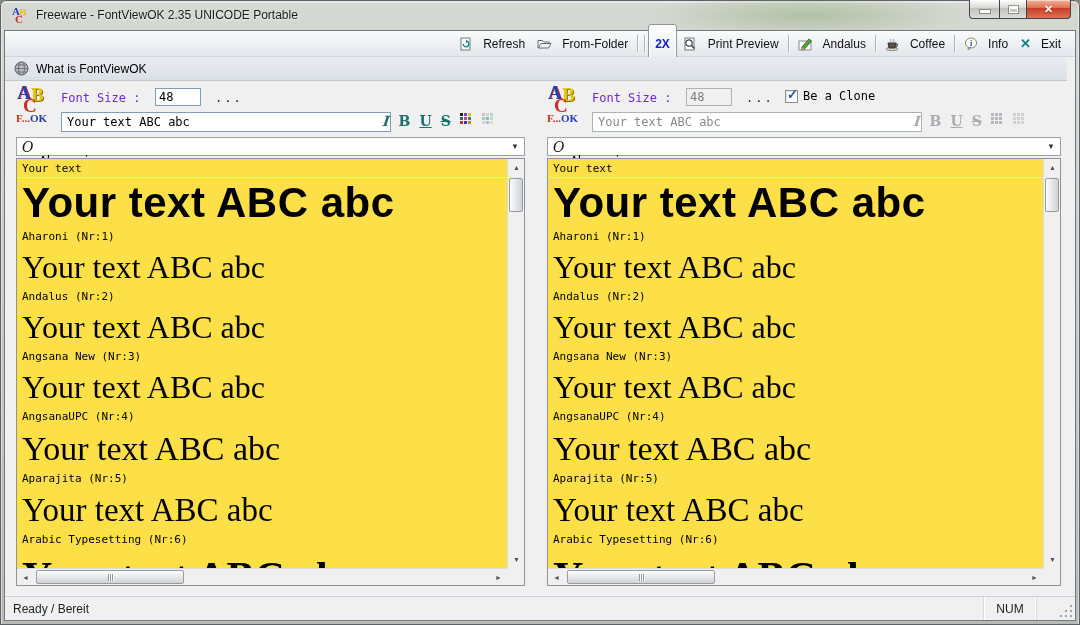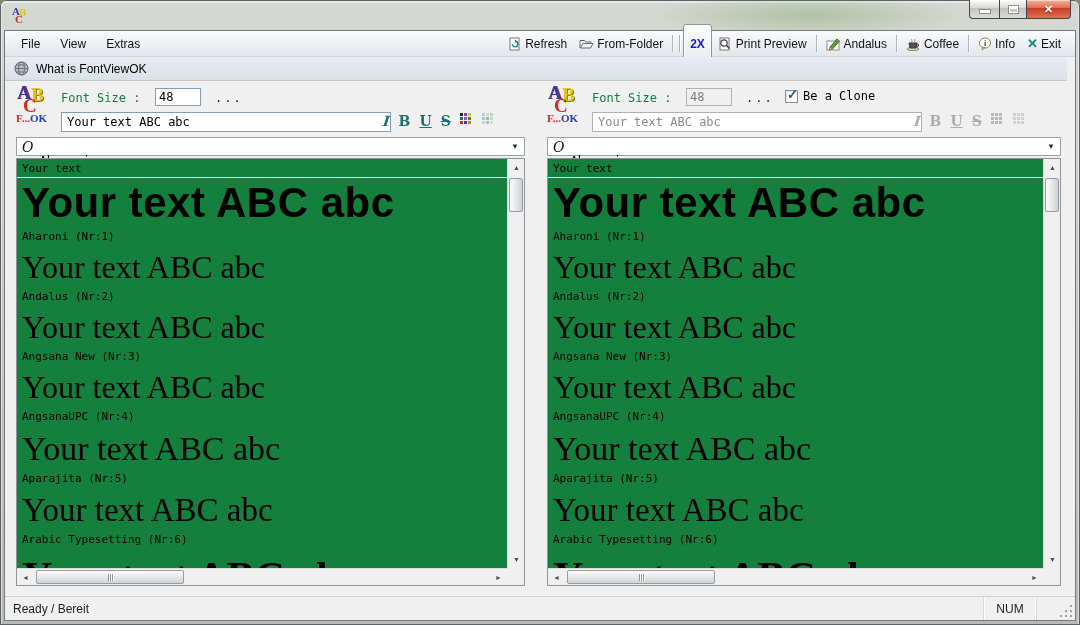--- a/index.html
+++ b/index.html
@@ -40,21 +40,21 @@
 
   
   .client { position:absolute; left:4px; right:4px; top:30px; bottom:4px;
             background:#f0f0f0; border:1px solid #75797e; }
 
   .band1 { position:absolute; top:0; left:0; right:0; height:26px; display:flex; align-items:center;
            padding:0 8px; background:linear-gradient(#fafbfc,#e2e7ed); border-bottom:1px solid #cfd4da; }
   .menus { display:flex; gap:4px; }
   .menu-item { padding:3px 8px; font-size:12px; color:#111; }
   .toolbar { margin-left:auto; display:flex; align-items:center; font-size:12px; color:#111; }
-  .tbtn { display:flex; align-items:center; gap:3px; padding:2px 6px; white-space:nowrap; }
+  .tbtn { display:flex; align-items:center; gap:10px; padding:2px 6px; white-space:nowrap; }
   .tsep { width:1px; height:17px; background:#aeb4bb; box-shadow:1px 0 0 #fbfcfd; margin:0 3px; }
   .tbtn.framed { border:1px solid #8f959d; border-radius:3px; background:linear-gradient(#fdfdfd,#e0e4e9);
                  box-shadow:inset 0 0 0 1px #fff; padding:2px 8px; }
   .tbtn.btn2x { border:1px solid #8f959d; border-radius:3px; background:linear-gradient(#fdfdfd,#e8ebef);
                 box-shadow:inset 0 0 0 1px #fff; padding:12px 6px; color:#1620cc; font-weight:bold; }
   .exit-x { color:#0d8583; font-weight:bold; font-size:13px; }
 
   .band2 { position:absolute; top:26px; left:0; right:8px; height:24px; display:flex; align-items:center; gap:7px;
            padding:0 9px; background:linear-gradient(#e9edf2,#dbe0e7); border-bottom:1px solid #c3c8cf; font-size:12px; }
 
@@ -66,21 +66,21 @@
   .panel.right { left:540px; width:518px; }
   .mono { font-family:"DejaVu Sans Mono", monospace; }
 
   .logo { position:absolute; left:2px; top:0; width:42px; height:46px; font-family:"Liberation Serif",serif; font-weight:bold; }
   .logo .a { position:absolute; left:1px; top:-3px; color:#2a3db0; font-size:19px; text-shadow:1px 0 0 #cf2a1f; }
   .logo .b { position:absolute; left:15px; top:-1px; color:#e7c517; font-size:19px; text-shadow:1px 1px 0 #8a7500; }
   .logo .c { position:absolute; left:7px; top:10px; color:#cf2a1f; font-size:19px; }
   .logo .fok { position:absolute; left:0; top:27px; font-size:11px; letter-spacing:0; }
   .logo .f { color:#cf2a1f; } .logo .dots { color:#cf2a1f; } .logo .ok { color:#2a3db0; }
 
-  .fs-label { position:absolute; left:47px; top:6px; font-size:12px; color:#15803d; }
+  .fs-label { position:absolute; left:47px; top:6px; font-size:12px; color:#6d28d9; }
   .fs-input { position:absolute; left:141px; top:3px; width:46px; height:18px; border:1px solid #7f9db9;
               font-size:12px; padding:0 3px; background:#fff; }
   .more-btn { position:absolute; left:201px; top:6px; font-size:12px; letter-spacing:2px; color:#222; }
   .clone { position:absolute; left:240px; top:4px; display:flex; align-items:center; gap:5px; }
   .checkbox { width:13px; height:13px; background:#fff; border:1px solid #878d93; position:relative;
               box-shadow: inset 1px 1px 2px rgba(0,0,0,.12); }
   .checkbox .check { position:absolute; left:1px; top:-4px; color:#2d52b0; font-size:13px; font-weight:bold; }
   .clone-label { font-size:12px; color:#000; }
 
   .text-input { position:absolute; left:47px; top:27px; width:330px; height:20px; border:1px solid #7f9db9;
@@ -97,21 +97,21 @@
   .pal2 { opacity:.55; }
   .panel.right .fmt-row { color:#a9adb2; }
   .panel.right .pal1 svg rect, .panel.right .pal2 svg rect { fill:#b5b9bd !important; }
 
   .font-select { position:absolute; left:2px; top:52px; right:2px; height:19px; background:#fff;
                  border:1px solid #9aa0a7; display:flex; align-items:center; gap:6px; padding:0 5px; }
   .ot-icon { font-family:"DejaVu Serif",serif; font-style:italic; font-size:14px; color:#111; line-height:14px; }
   .fs-name { font-size:12px;margin-top:28px; }
   .dd-arrow { margin-left:auto; font-size:8px; color:#303336; }
 
-  .list { position:absolute; left:2px; top:73px; right:2px; bottom:0; background:#15803d; border:1px solid #8d9399; }
+  .list { position:absolute; left:2px; top:73px; right:2px; bottom:0; background:#fde047; border:1px solid #8d9399; }
   .list-header { position:absolute; top:0; left:0; right:17px; height:19px; border-bottom:1px solid #e3e3e3;
                  font-size:11px; padding:3px 5px; color:#000; }
   .entries { position:absolute; top:20px; left:0; right:17px; bottom:17px; overflow:hidden; padding-left:5px; }
   .pv { font-family:"Liberation Serif",serif; font-size:32px; line-height:1.12; white-space:nowrap; color:#000; }
   .pv0 { font-family:"Liberation Sans",sans-serif; font-weight:bold; font-size:42px; letter-spacing:.5px; }
   .pv4 { font-size:34px; }
   .pv5 { font-size:33px; }
   .pvp { font-family:"Liberation Serif",serif; font-weight:bold; font-size:42px; height:16px; overflow:hidden; }
   .flabel { font-size:11px; margin:4px 0 7px; color:#000; }
 
@@ -151,41 +151,37 @@
 <body>
 
 <div class="window">
 
   <div class="titlebar">
     <span class="title-icon">
       <span class="a">A</span>
         <span class="b">B</span>
         <span class="c">C</span>
     </span>
+    <span class="title-text">Freeware - FontViewOK 2.35 UNICODE Portable</span>
   </div>
   <div class="winbtns">
     <div class="wbtn min">
         <span class="glyph-min"></span>
       </div>
     <div class="wbtn max">
         <span class="glyph-max"></span>
       </div>
     <div class="wbtn close">
         <span class="glyph-close">✕</span>
       </div>
   </div>
 
   <div class="client">
 
     <div class="band1">
-      <div class="menus">
-        <span class="menu-item">File</span>
-        <span class="menu-item">View</span>
-        <span class="menu-item">Extras</span>
-      </div>
       <div class="toolbar">
         <div class="tbtn">
           <svg class="ico" width="14" height="14" viewBox="0 0 14 14">
               <rect x="2" y="1" width="9" height="12" fill="#fff" stroke="#777"></rect>
               <path d="M7 4.2 a2.8 2.8 0 1 1 -2.8 2.8" fill="none" stroke="#0d8583" stroke-width="1.3"></path>
               <path d="M7 2.4 L9 4.2 L7 6 Z" fill="#0d8583"></path>
             </svg>
           <span>Refresh</span>
         </div>
         <div class="tbtn">

